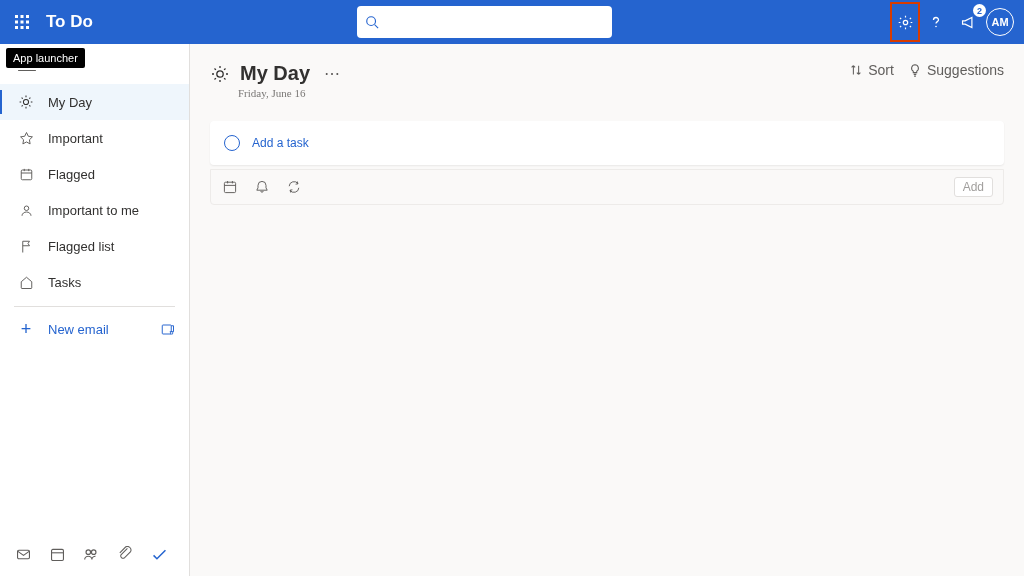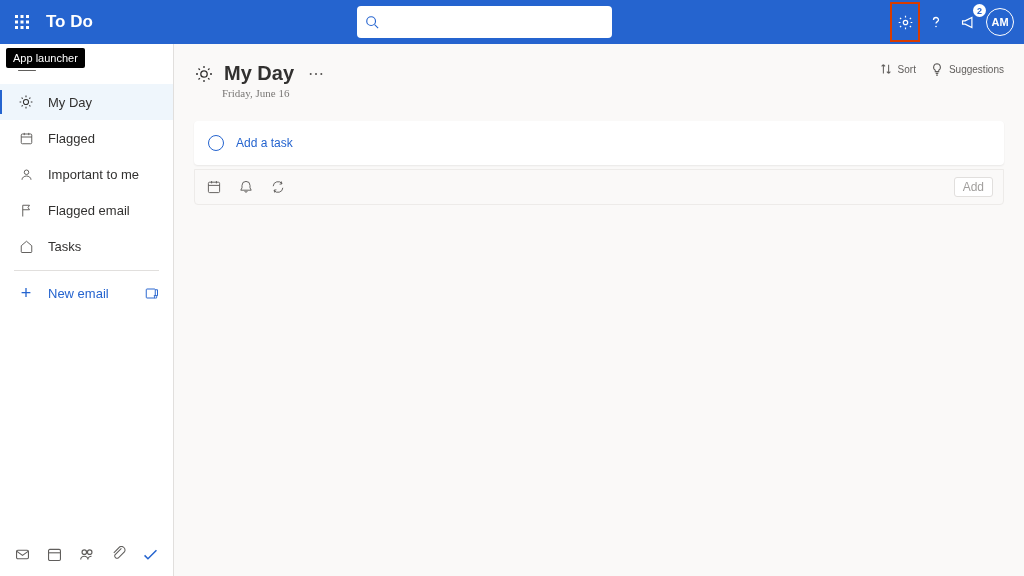--- a/index.html
+++ b/index.html
@@ -28,21 +28,21 @@
   .hicon.highlighted { outline: 2px solid #d83b01; outline-offset: -2px; width:30px; height:40px;}
   .avatar {
     width: 28px; height: 28px; border-radius: 50%; border: 1.5px solid #fff; display:flex;align-items:center;justify-content:center;
     font-size: 11px; font-weight:600; color:#fff; margin: 0 4px 0 2px;
   }
   .badge {
     position: absolute; top: -2px; right: -2px; background:#fff; color:#2564cf; font-size:9px; font-weight:700;
     border-radius: 8px; min-width: 13px; height: 13px; display:flex;align-items:center;justify-content:center; padding:0 3px;
   }
   .body { display:flex; height: calc(576px - 44px); }
-  .sidebar { width: 174px; border-right: 1px solid #e1dfdd; display:flex; flex-direction:column; position:relative; background:#fff;}
+  .sidebar { width: 190px; border-right: 1px solid #e1dfdd; display:flex; flex-direction:column; position:relative; background:#fff;}
   .tooltip {
     position: absolute; top: 4px; left: 6px; background:#000; color:#fff; font-size:11px; padding:4px 7px; border-radius:2px;
     z-index: 5;
   }
   .hamburger { margin: 18px 0 10px 18px; width:18px; cursor:pointer;}
   .hamburger div { height:1.5px; background:#605e5c; margin:3px 0; width:18px; border-radius:1px;}
   .navlist { list-style:none; }
   .navitem {
     height: 36px; display:flex; align-items:center; padding-left: 18px; font-size: 13px; color:#323130; cursor:pointer;
     gap: 14px;
@@ -59,21 +59,21 @@
   .bottom-icons .bi { width:34px; height:34px; display:flex; align-items:center; justify-content:center; color:#605e5c; cursor:pointer;}
   .bottom-icons .bi.last { color:#2564cf;}
   .main { flex:1; background:#faf9f8; padding: 18px 20px 0 20px; display:flex; flex-direction:column;}
   .main-header { display:flex; align-items:flex-start; }
   .title-block { display:flex; flex-direction:column;}
   .title-row { display:flex; align-items:center; gap:10px;}
   .sun { color:#323130; }
   .page-title { font-size: 20px; font-weight:600; color:#323130;}
   .dots { color:#605e5c; font-size:16px; padding:0 4px; cursor:pointer;}
   .date { font-size: 11px; color:#797775; margin-left: 28px; margin-top:2px;font-family:Liberation Serif, serif;}
-  .header-actions { margin-left:auto; display:flex; gap:14px; align-items:center; color:#605e5c; font-size:10px;text-align:center;}
+  .header-actions { margin-left:auto; display:flex; gap:14px; align-items:center; color:#605e5c; font-size:14px;text-align:center;}
   .haction { display:flex; align-items:center; gap:5px; cursor:pointer;}
   .task-card {
     margin-top: 22px; background:#fff; border-radius:4px; box-shadow: 0 1px 2px rgba(0,0,0,0.07);
     display:flex; align-items:center; height:44px; padding: 0 14px; gap:12px;
   }
   .task-circle { width:16px; height:16px; border:1.5px solid #2564cf; border-radius:50%;}
   .task-placeholder { color:#2564cf; font-size:12px;}
   .task-toolbar {
     margin-top: 4px; background:#faf9f8; border-top:1px solid #edebe9; border-bottom:1px solid #edebe9;
     border-left:1px solid #edebe9; border-right:1px solid #edebe9; border-radius:0 0 4px 4px;
@@ -151,20 +151,28 @@
           <svg width="16" height="16" viewBox="0 0 20 20" fill="none" stroke="currentColor" stroke-width="1.3">
               <circle cx="10" cy="10" r="3.2"></circle>
               <path d="M10 2v2M10 16v2M2 10h2M16 10h2M4.5 4.5l1.4 1.4M14.1 14.1l1.4 1.4M4.5 15.5l1.4-1.4M14.1 5.9l1.4-1.4"></path>
             </svg>
         </span>
         <span>My Day</span>
       </li>
       <li class="navitem">
         <span class="navicon">
           <svg width="15" height="15" viewBox="0 0 20 20" fill="none" stroke="currentColor" stroke-width="1.3">
+              <path d="M10 2l2.4 5 5.5.8-4 3.9.9 5.5L10 14.6 5.2 17.2l.9-5.5-4-3.9 5.5-.8z"></path>
+            </svg>
+        </span>
+        <span>Important</span>
+      </li>
+      <li class="navitem">
+        <span class="navicon">
+          <svg width="15" height="15" viewBox="0 0 20 20" fill="none" stroke="currentColor" stroke-width="1.3">
               <rect x="3" y="4" width="14" height="13" rx="1.5"></rect>
               <line x1="3" y1="8" x2="17" y2="8"></line>
               <line x1="7" y1="2.5" x2="7" y2="5.5"></line>
               <line x1="13" y1="2.5" x2="13" y2="5.5"></line>
             </svg>
         </span>
         <span>Flagged</span>
       </li>
       <li class="navitem">
         <span class="navicon">
@@ -174,21 +182,21 @@
             </svg>
         </span>
         <span>Important to me</span>
       </li>
       <li class="navitem">
         <span class="navicon">
           <svg width="15" height="15" viewBox="0 0 20 20" fill="none" stroke="currentColor" stroke-width="1.3">
               <path d="M5 3v15M5 3h9l-2 3 2 3H5"></path>
             </svg>
         </span>
-        <span>Flagged email</span>
+        <span>Flagged list</span>
       </li>
       <li class="navitem">
         <span class="navicon">
           <svg width="15" height="15" viewBox="0 0 20 20" fill="none" stroke="currentColor" stroke-width="1.3">
               <path d="M3 9l7-6 7 6v8a1 1 0 01-1 1H4a1 1 0 01-1-1z"></path>
             </svg>
         </span>
         <span>Tasks</span>
       </li>
     </ul>

